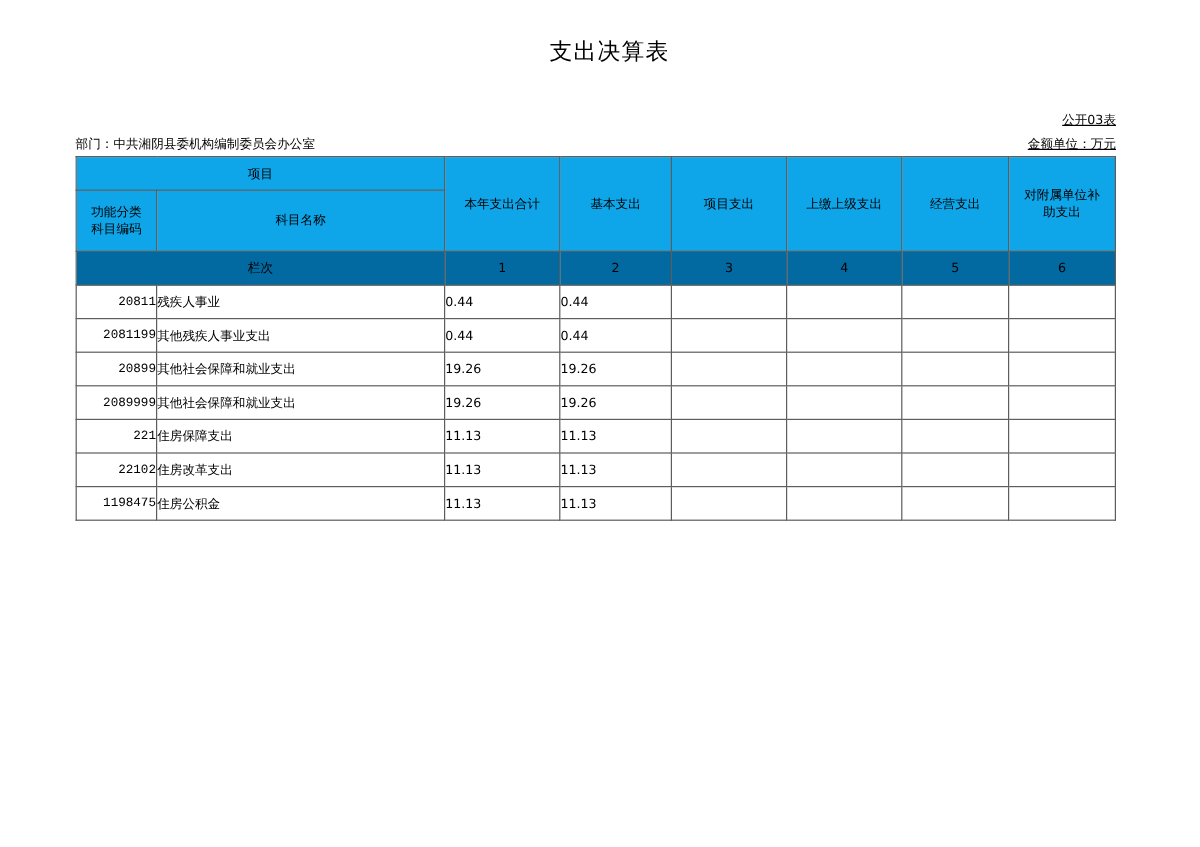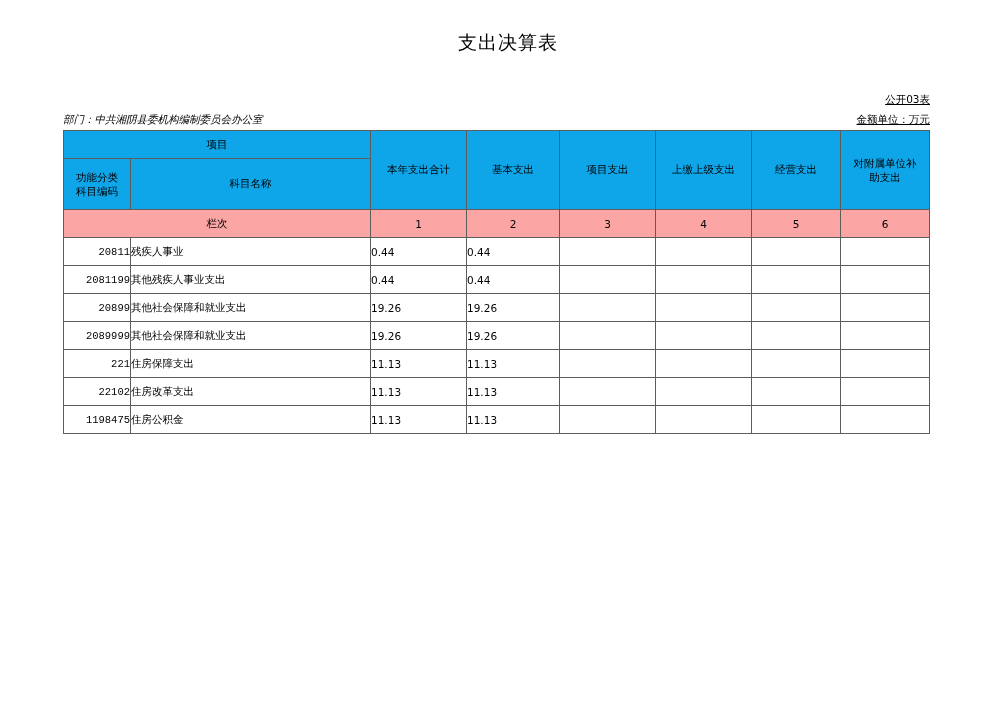--- a/index.html
+++ b/index.html
@@ -37,21 +37,20 @@
     text-align: right;
     text-decoration: underline;
   }
   .meta-right.r1 { top: 63px; }
   .meta-right.r2 { top: 83px; }
   .meta-left {
     position: absolute;
     left: 63px;
     top: 83px;
     font-size: 10.5px;
-    font-style: italic;
   }
   table.main {
     position: absolute;
     top: 100px;
     left: 63px;
     width: 866px;
     border-collapse: collapse;
     table-layout: fixed;
   }
   table.main th, table.main td {
@@ -60,21 +59,21 @@
     font-weight: normal;
     padding: 0;
     height: 27px;
     vertical-align: middle;
   }
   .hdr {
     background: #0ea5e9;
     text-align: center;
   }
   .rowlabel {
-    background: #fca5a5;
+    background: #0369a1;
     font-size: 10.5px;
   }
   .c-code {
     text-align: right;
     padding-right: 6px;
     font-family: Liberation Mono, monospace;
   }
   .c-name {
     text-align: left;
     padding-left: 5px;

